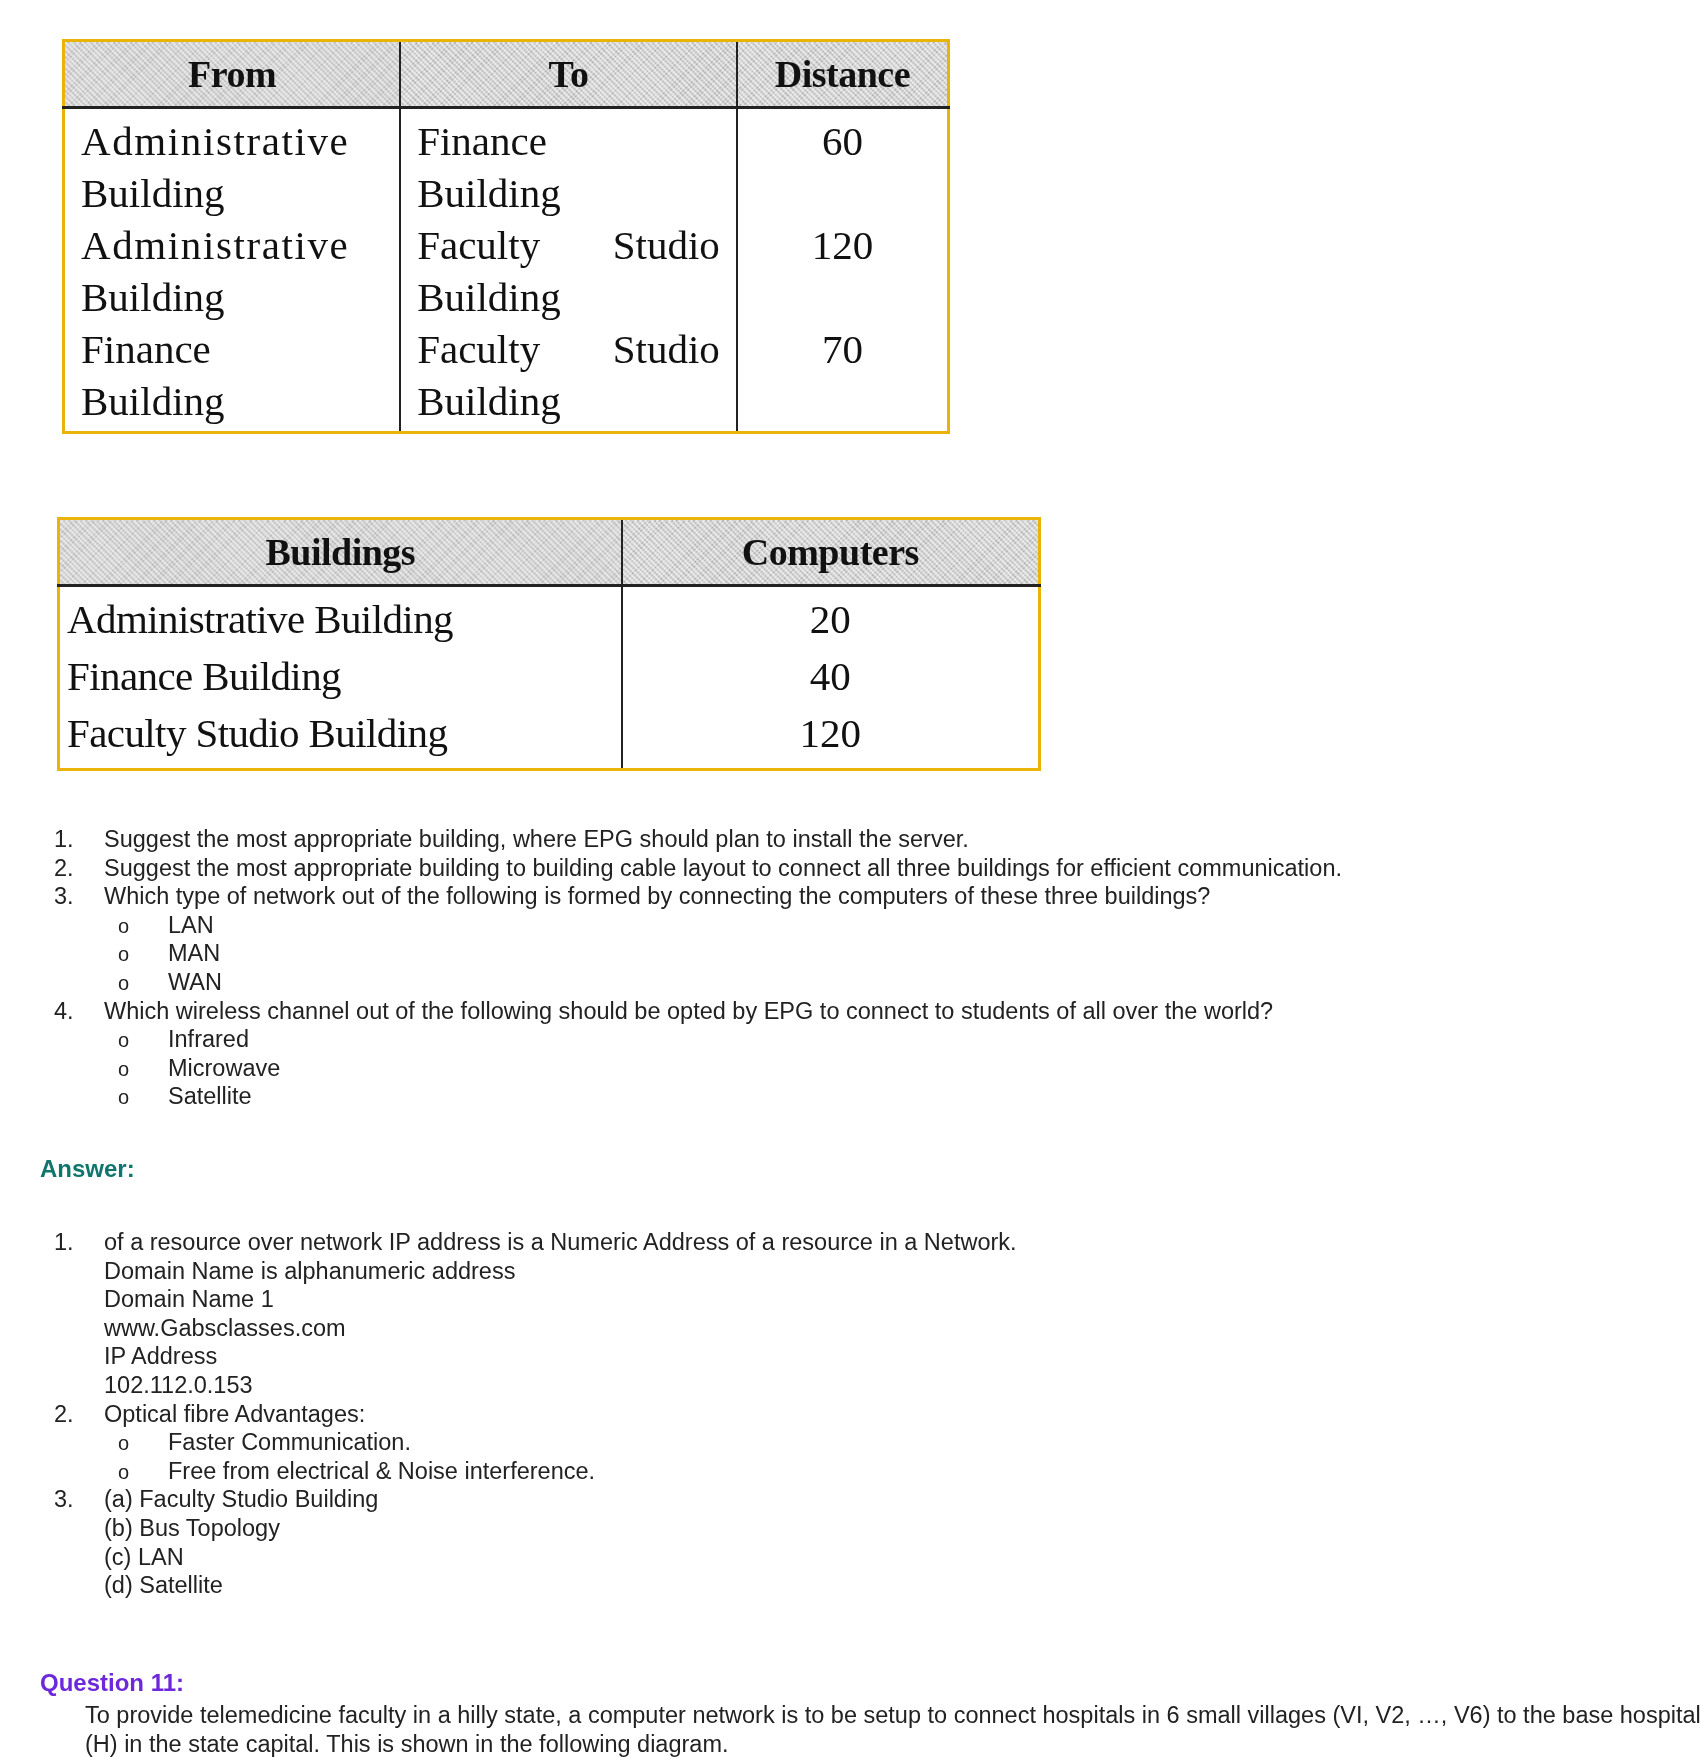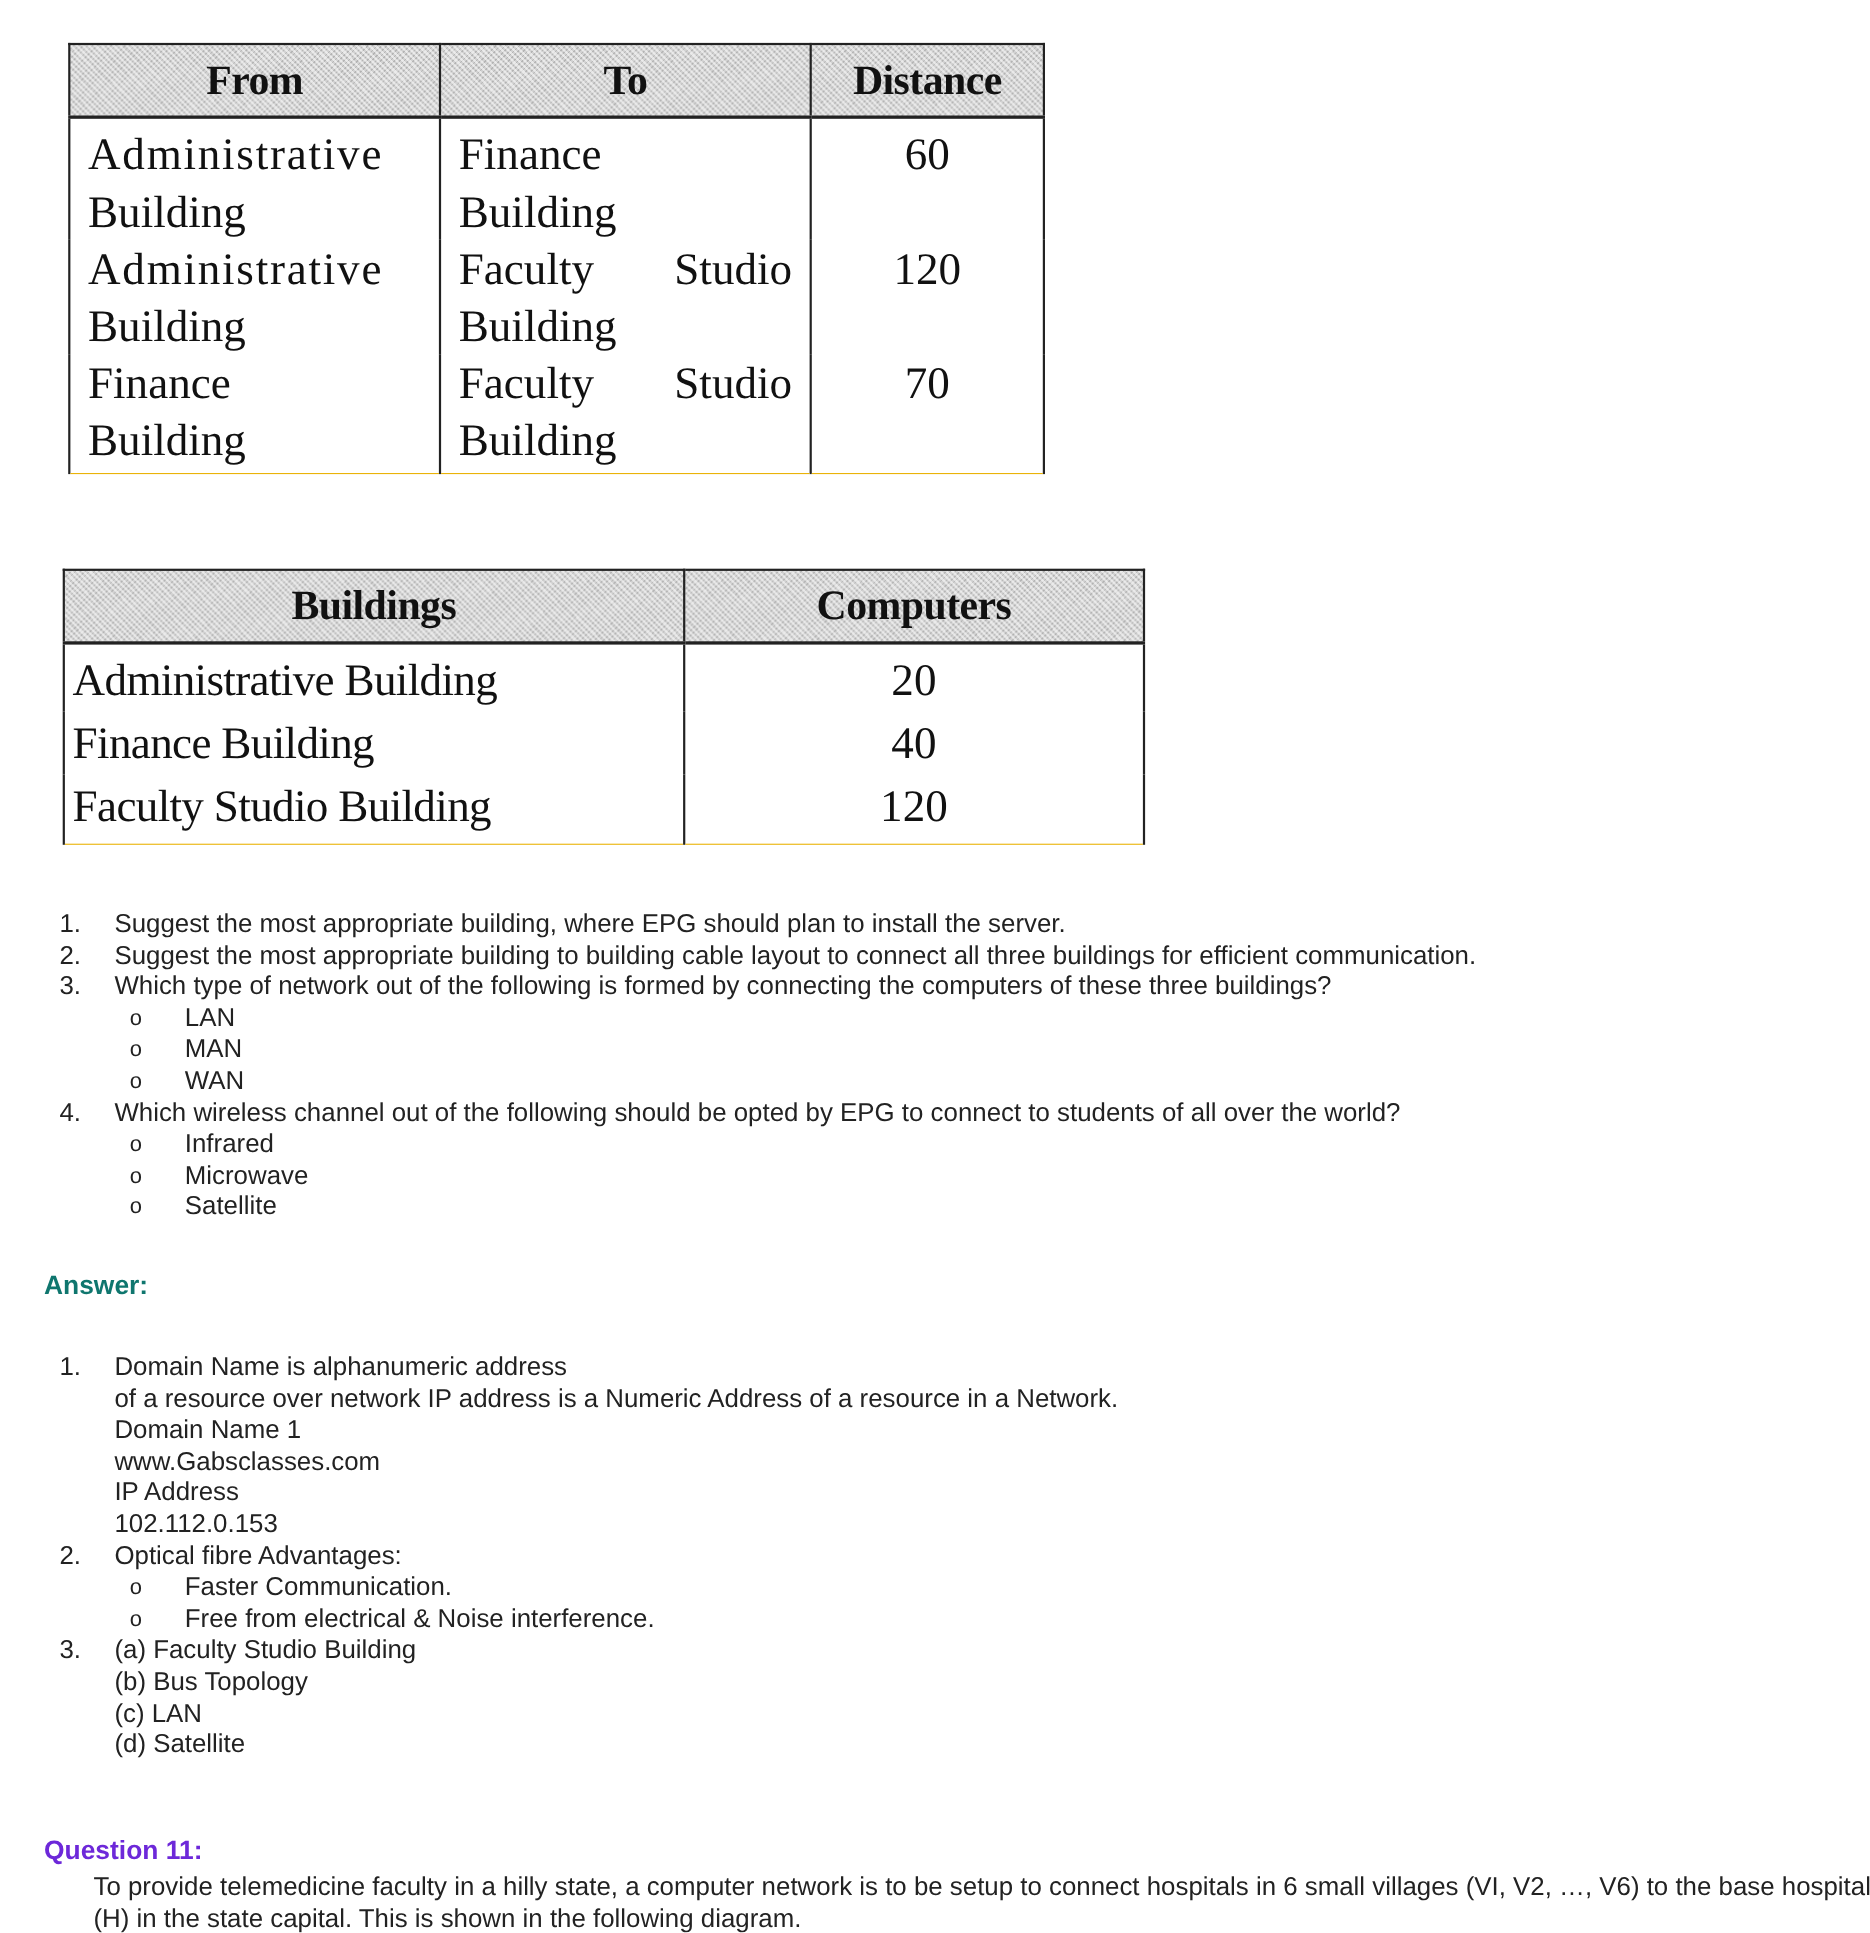--- a/index.html
+++ b/index.html
@@ -3,21 +3,21 @@
 <meta charset="utf-8">
 <style>
   html, body { margin: 0; padding: 0; background: #ffffff; }
   body {
     width: 1700px; height: 1757px; position: relative; overflow: hidden;
     font-family: "Liberation Sans", sans-serif; color: #222222;
   }
   .scan-table {
     position: absolute; border-collapse: collapse;
     font-family: "Liberation Serif", serif; color: #111;
-    border: 1px solid #eab308;
+    border: 3px solid #eab308;
   }
   .scan-table th {
     font-weight: bold; font-size: 38px; height: 64px; padding: 0;
     border: 2px solid #222; border-bottom: 3px solid #222;
     background-color: #d2d2d2;
     background-image:
       repeating-linear-gradient(45deg, rgba(255,255,255,0.55) 0 2px, rgba(0,0,0,0) 2px 4px),
       repeating-linear-gradient(-45deg, rgba(120,120,120,0.35) 0 1px, rgba(0,0,0,0) 1px 3px);
     letter-spacing: -0.5px;
   }
@@ -181,22 +181,22 @@
     <span class="bul-mark">o</span>
     <span>Satellite</span>
   </div>
 </div>
 
 <div class="answer-label">Answer:</div>
 
 <div class="doc-block" style="top: 1228px;">
   <div class="ol-item">
     <span class="ol-num">1.</span>
+    <div>of a resource over network IP address is a Numeric Address of a resource in a Network.</div>
     <div>Domain Name is alphanumeric address</div>
-    <div>of a resource over network IP address is a Numeric Address of a resource in a Network.</div>
     <div>Domain Name 1</div>
     <div>www.Gabsclasses.com</div>
     <div>IP Address</div>
     <div>102.112.0.153</div>
   </div>
   <div class="ol-item">
     <span class="ol-num">2.</span>
     <span>Optical fibre Advantages:</span>
   </div>
   <div class="bul-item">

